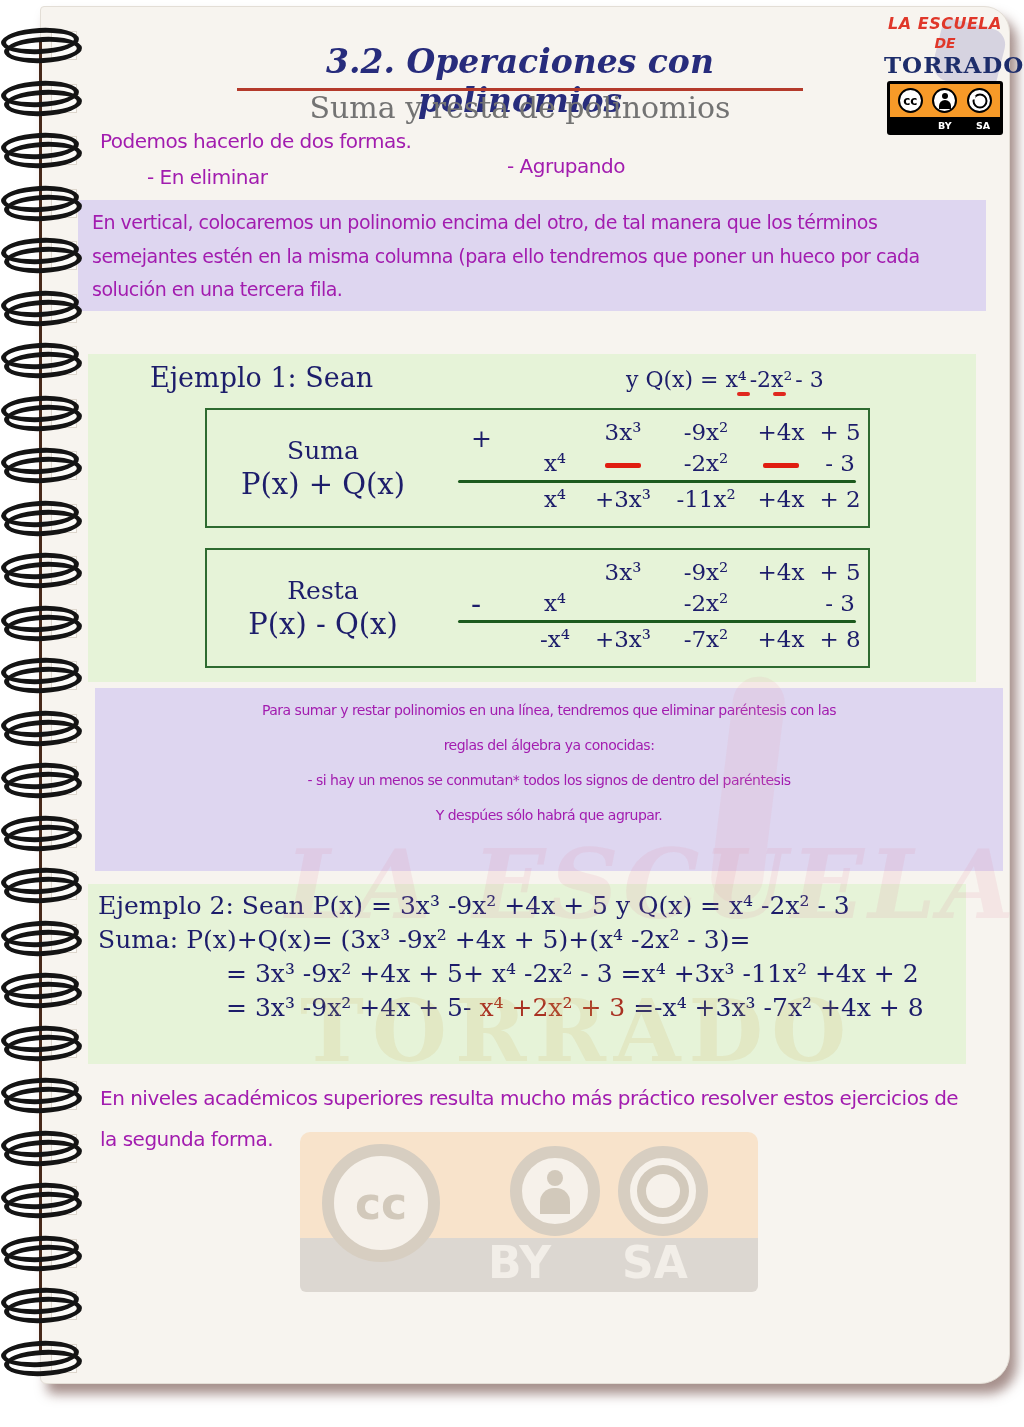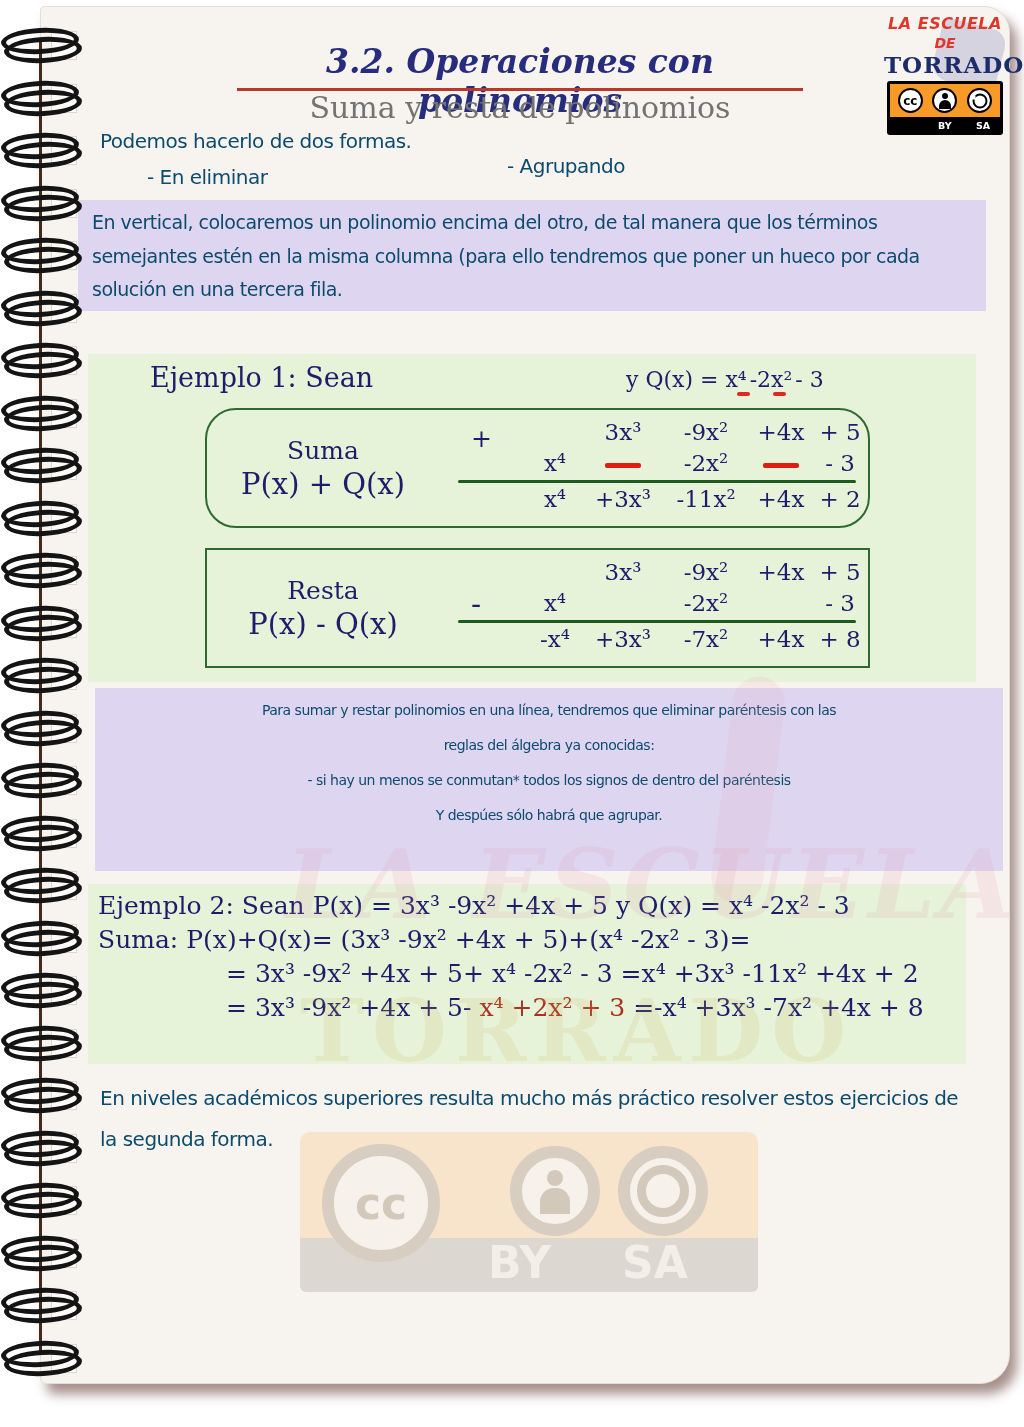--- a/index.html
+++ b/index.html
@@ -39,21 +39,21 @@
   .wm-sa{left:318px;top:14px;width:90px;height:90px;}
   .wm-person-head{position:absolute;left:50%;top:12px;transform:translateX(-50%);width:16px;height:16px;border-radius:50%;background:#d2c9bb;}
   .wm-person-body{position:absolute;left:50%;top:30px;transform:translateX(-50%);width:30px;height:26px;border-radius:14px 14px 0 0;background:#d2c9bb;}
   .wm-sa-ring{width:34px;height:34px;border:9px solid #d2c9bb;border-radius:50%;}
   .wm-strip-text{position:absolute;bottom:4px;font-family:"DejaVu Sans",sans-serif;font-weight:bold;
                  font-size:44px;color:#f2eee8;}
   .wm-strip-by{left:188px;} .wm-strip-sa{left:322px;}
 
   
   .abs{position:absolute;z-index:4;}
-  .hw{font-family:"DejaVu Sans",sans-serif;color:#0c4a6e;letter-spacing:-.5px;}
+  .hw{font-family:"DejaVu Sans",sans-serif;color:#a21caf;letter-spacing:-.5px;}
   .math{font-family:"DejaVu Serif",serif;color:#1d1d6b;}
   .red{color:#a93122;}
 
   
   .title{left:235px;top:42px;width:570px;text-align:center;font-family:"DejaVu Serif",serif;
          font-style:italic;font-weight:bold;font-size:33px;color:#272c7c;}
   .title-rule{left:237px;top:88px;width:566px;height:3px;background:#b43a2b;}
   .subtitle{left:235px;top:90px;width:570px;text-align:center;font-family:"DejaVu Serif",serif;
             font-size:30px;color:#737373;}
 
@@ -92,21 +92,21 @@
 
   
   .ex1{left:88px;top:354px;width:888px;height:328px;background:#e6f3d8;z-index:2;}
   .ex1-title{position:absolute;left:62px;top:8px;font-size:27px;}
   .ex1-px{position:absolute;left:276px;top:13px;font-size:22px;}
   .ex1-qx{position:absolute;left:538px;top:13px;font-size:22px;}
   .tick{position:relative;display:inline-block;margin-right:3px;}
   .tick::after{content:'';position:absolute;left:55%;bottom:-4px;width:13px;height:4px;background:#e0281e;border-radius:2px;}
   .pbox{position:absolute;left:117px;width:665px;height:120px;border:2px solid #2e6a30;
         box-sizing:border-box;display:flex;}
-  .pbox-suma{top:54px;border-radius:31px;} .pbox-resta{top:194px;}
+  .pbox-suma{top:54px;} .pbox-resta{top:194px;}
   .pbox-labels{width:232px;display:flex;flex-direction:column;align-items:center;justify-content:center;}
   .pbox-name{font-size:25px;}
   .pbox-expr{font-size:29px;margin-top:2px;}
   .pbox-math{position:relative;flex:1;padding-top:7px;}
   .op{position:absolute;left:32px;top:14px;font-size:25px;font-family:"DejaVu Serif",serif;color:#1d1d6b;}
   .pbox-resta .op{top:36px;font-size:30px;}
   .mrow{display:flex;justify-content:flex-end;padding-right:0;line-height:31px;font-size:23px;}
   .cell{text-align:center;}
   .c0{width:58px;} .c1{width:78px;} .c2{width:88px;} .c3{width:62px;} .c4{width:56px;}
   .mrule{height:3px;background:#1c5a1e;margin:1px 12px 1px auto;width:398px;border-radius:2px;}

